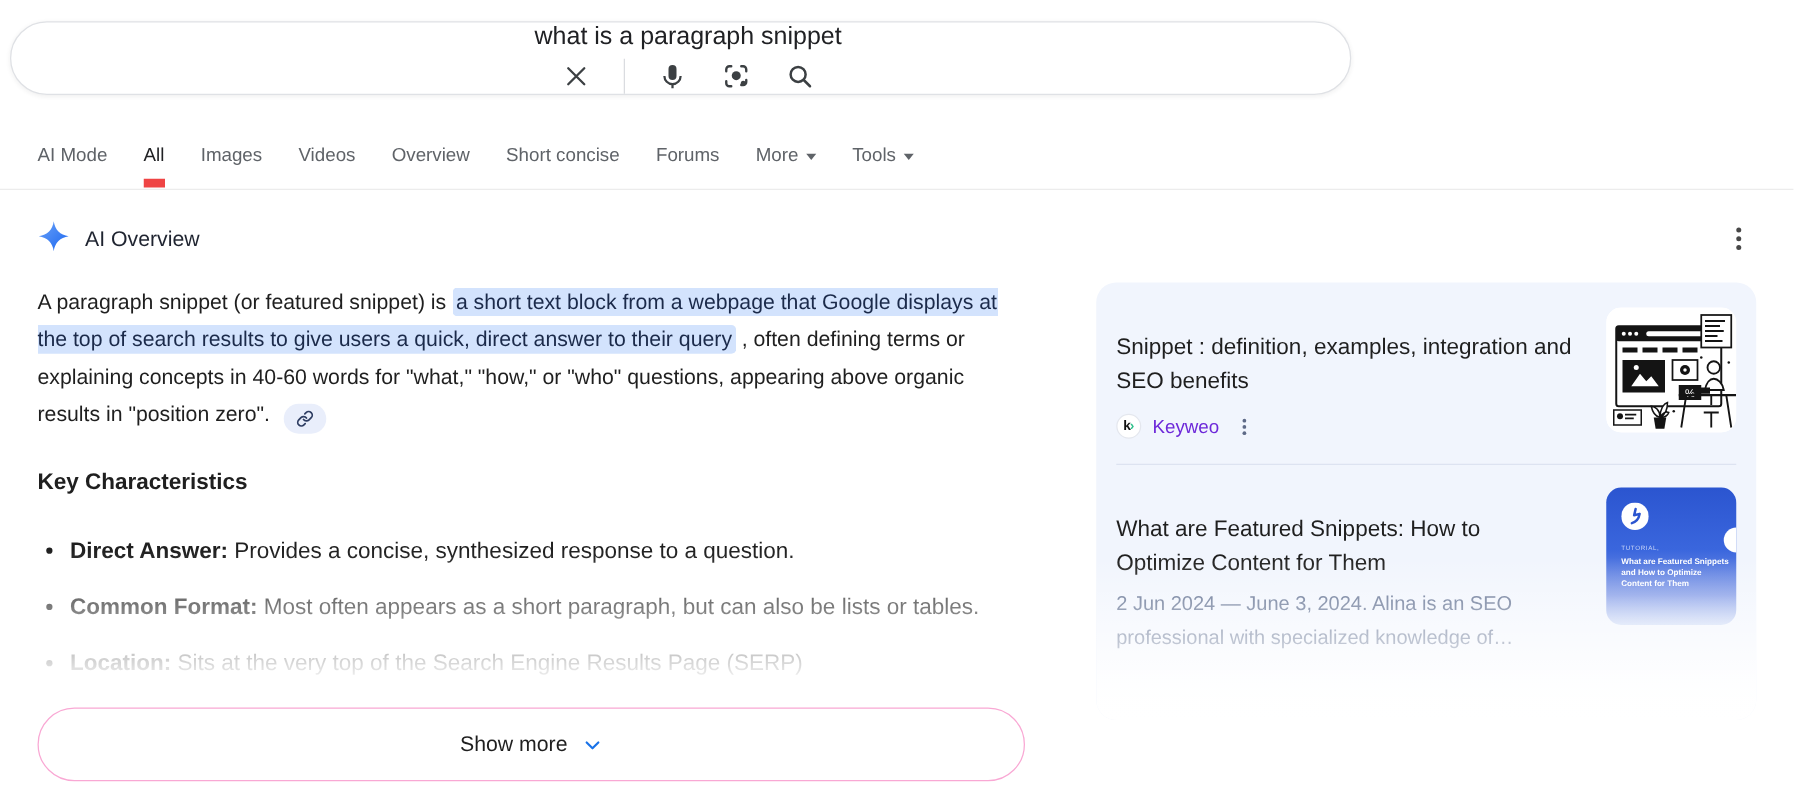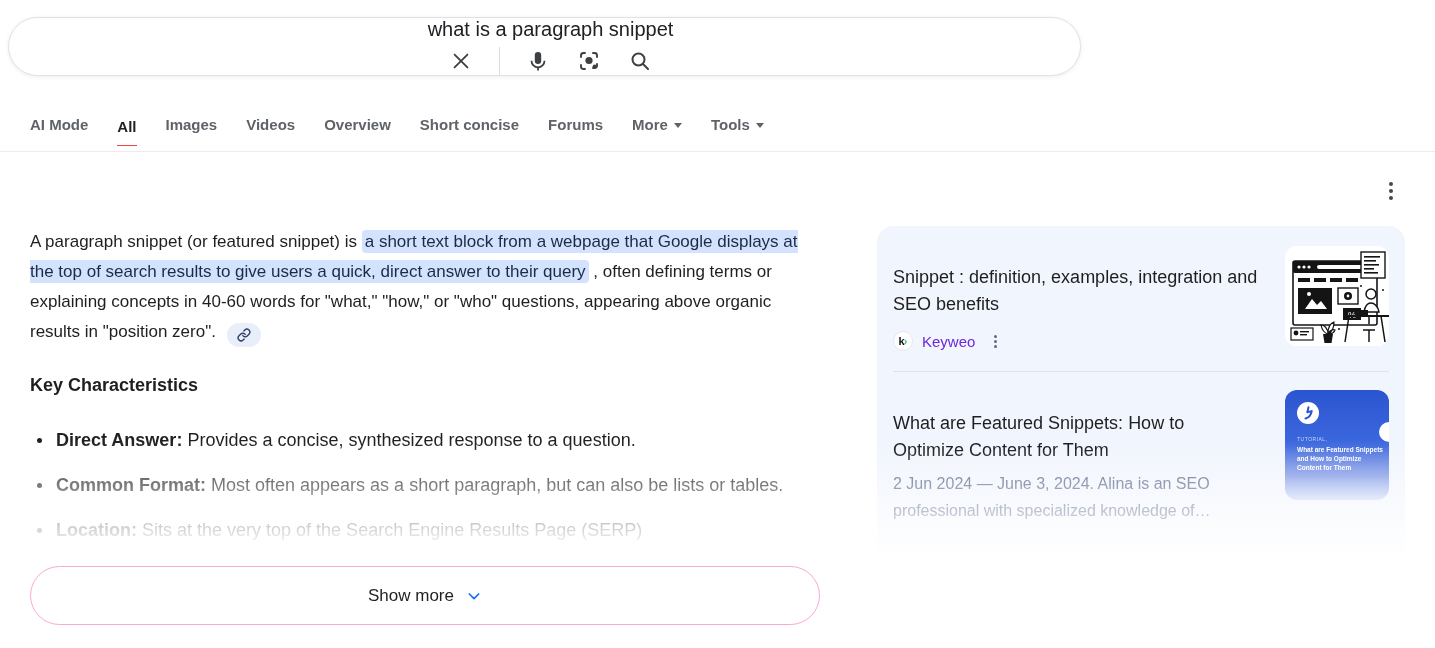--- a/index.html
+++ b/index.html
@@ -14,23 +14,23 @@
     display:flex; align-items:center; padding:0 18px 0 30px;
     box-shadow:0 1px 4px rgba(32,33,36,.08);
     flex-direction:column;
   }
   .search-query { flex:1; font-size:20px; color:#202124; border:none; outline:none; background:transparent; font-family:inherit; }
   .search-icons { display:flex; align-items:center; gap:25px; }
   .icon-btn { display:flex; align-items:center; justify-content:center; width:26px; height:26px; cursor:pointer; }
   .vdiv { width:1px; height:28px; background:#dadce0; }
 
   
-  .tabs { position:absolute; left:30px; top:116px; display:flex; align-items:flex-end; gap:29px; font-size:15px; color:#5f6368;font-weight:bold; }
+  .tabs { position:absolute; left:30px; top:116px; display:flex; align-items:flex-start; gap:29px; font-size:15px; color:#5f6368; }
   .tab { padding-bottom:13px; cursor:pointer; white-space:nowrap; display:flex; align-items:center; gap:6px; }
-  .tab.active { color:#202124; border-bottom:1px solid #ef4444; padding-bottom:10px; }
+  .tab.active { color:#202124; border-bottom:7px solid #ef4444; padding-bottom:10px; }
   .caret { width:0; height:0; border-left:4px solid transparent; border-right:4px solid transparent; border-top:5px solid #5f6368; display:inline-block; margin-top:2px; }
   .tabs-divider { position:absolute; left:0; top:151px; width:1435px; height:1px; background:#ececec; }
 
   
   .ai-header { position:absolute; left:30px; top:176px; display:flex; align-items:center; gap:12px; }
   .ai-label { font-size:17px; color:#1f2430; }
   .kebab { position:absolute; left:1387px; top:180px; display:flex; flex-direction:column; gap:3px; cursor:pointer; padding:2px; }
   .kebab i { width:4px; height:4px; border-radius:50%; background:#474747; }
 
   
@@ -133,20 +133,34 @@
         <span>More</span>
         <span class="caret"></span>
       </span>
     <span class="tab">
         <span>Tools</span>
         <span class="caret"></span>
       </span>
   </div>
   <div class="tabs-divider"></div>
 
+  <div class="ai-header">
+    <span>
+      <svg width="26" height="26" viewBox="0 0 24 24">
+        <defs>
+            <linearGradient id="sg" x1="0" y1="0" x2="1" y2="1">
+          <stop offset="0" stop-color="#6aa2f8"></stop>
+              <stop offset="1" stop-color="#1b66f0"></stop>
+        </linearGradient>
+          </defs>
+        <path fill="url(#sg)" d="M12 1c.9 6.3 4.7 10.1 11 11-6.3.9-10.1 4.7-11 11-.9-6.3-4.7-10.1-11-11 6.3-.9 10.1-4.7 11-11z"></path>
+      </svg>
+    </span>
+    <span class="ai-label">AI Overview</span>
+  </div>
   <div class="kebab">
       <i></i>
       <i></i>
       <i></i>
     </div>
 
   <div class="answer">
     <span>A paragraph snippet (or featured snippet) is</span>
     <span class="hl">a short text block from a webpage that Google displays at the top of search results to give users a quick, direct answer to their query</span>
     <span>, often defining terms or explaining concepts in 40-60 words for "what," "how," or "who" questions, appearing above organic results in "position zero".</span>

